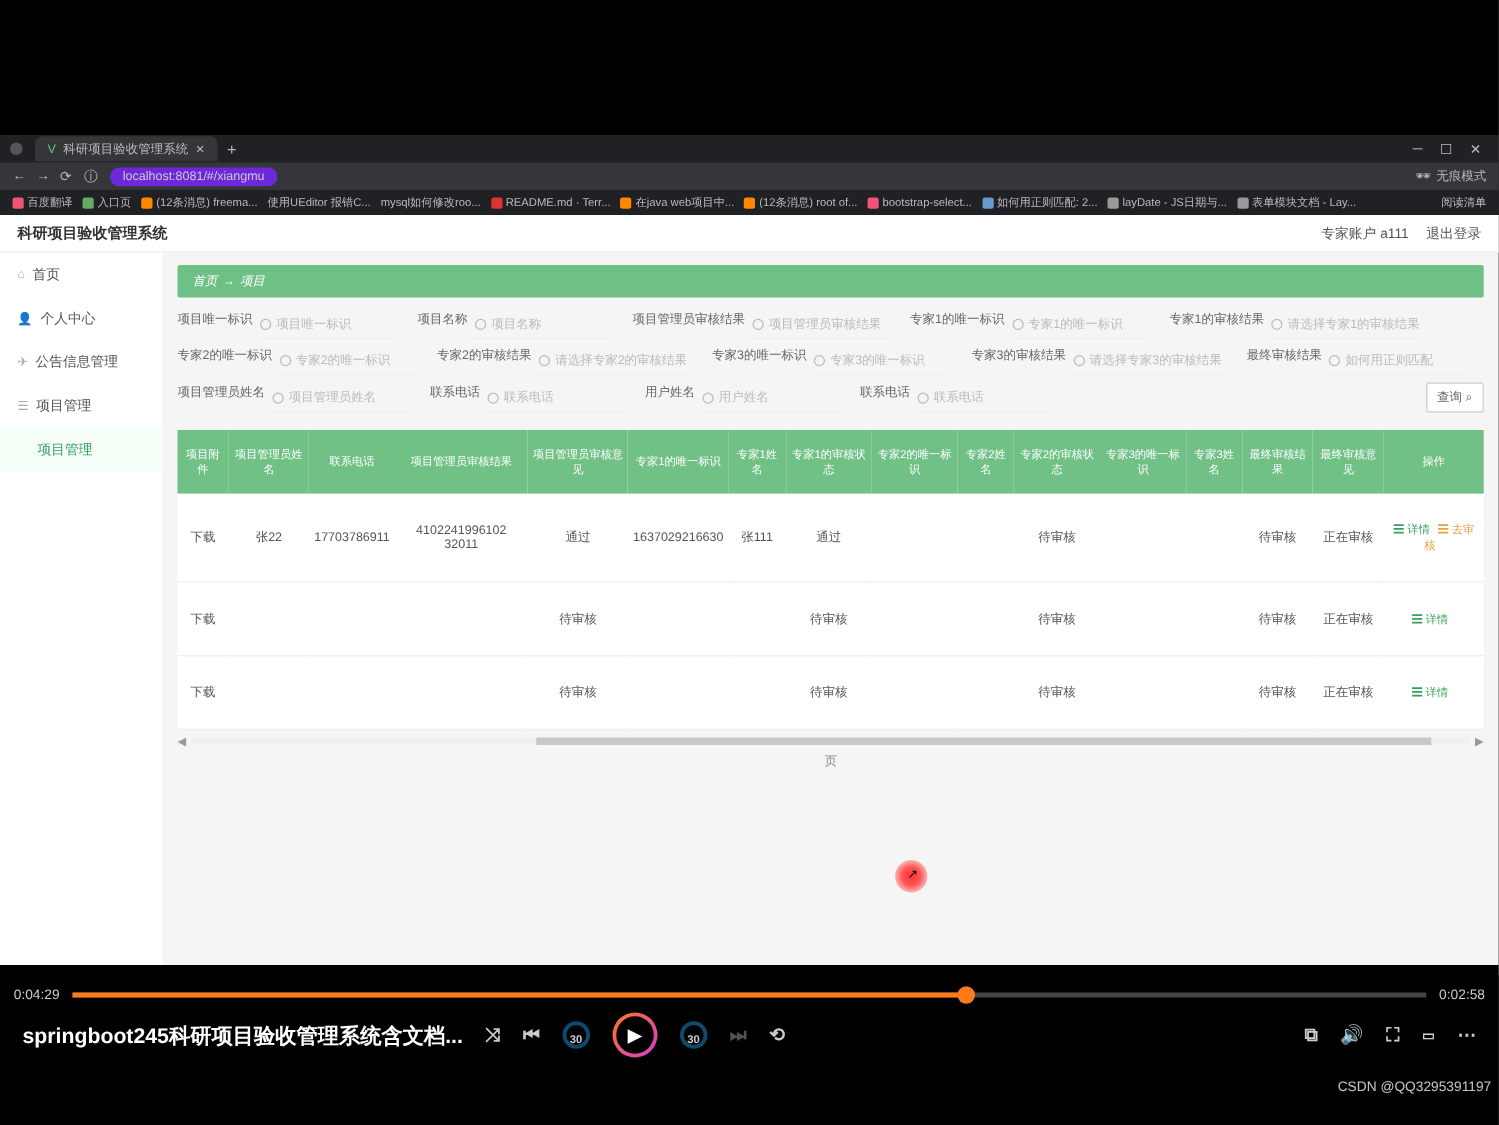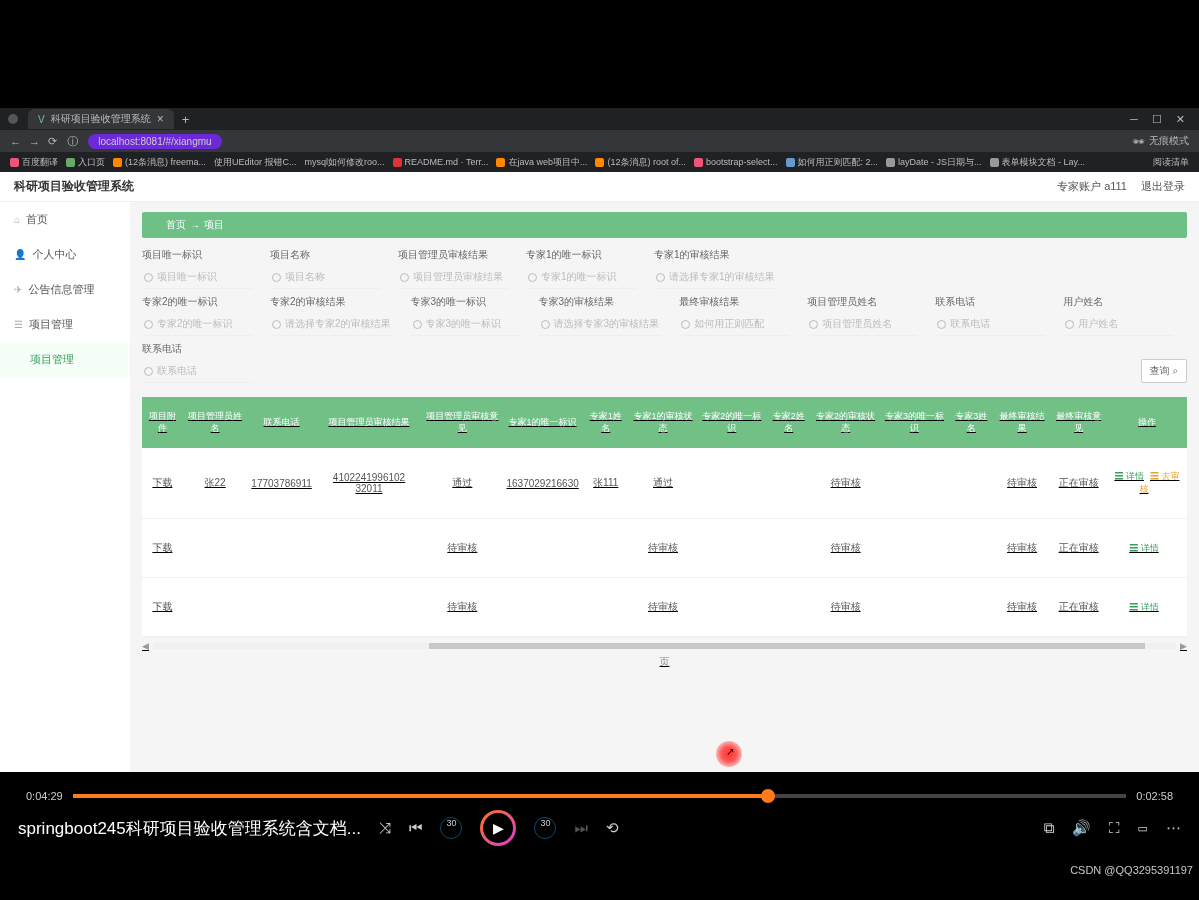--- a/index.html
+++ b/index.html
@@ -29,62 +29,62 @@
 .app-wrap { background: #f5f5f5; height: 600px; position: relative; }
 .app-header { background: #fff; height: 30px; display: flex; align-items: center; padding: 0 14px; font-size: 12px; border-bottom: 1px solid #eee; }
 .app-title { font-weight: 600; color: #333; }
 .app-header .right { margin-left: auto; display: flex; gap: 14px; color: #555; font-size: 11px; }
 .layout { display: flex; height: 570px; }
 .sidebar { width: 130px; background: #fff; font-size: 11px; }
 .side-item { padding: 10px 14px; color: #555; display: flex; align-items: center; gap: 6px; }
 .side-item.active { color: #3a9e5e; background: #f5fff8; }
 .side-icon { font-size: 10px; color: #aaa; }
 .main { flex: 1; padding: 10px 12px; overflow: hidden; }
-.breadcrumb { background: #6fc086; color: #fff; padding: 6px 24px; font-size: 10px; border-radius: 2px; margin-bottom: 10px; }
+.breadcrumb { background: #6fc086; color: #fff; padding: 6px 12px; font-size: 10px; border-radius: 2px; margin-bottom: 10px; font-style: italic; }
 .bc-arrow { margin: 0 4px; }
 
 
 .filters { display: flex; flex-wrap: wrap; gap: 6px 18px; margin-bottom: 6px; }
-.f-group { display: flex; flex-direction: column; gap: 4px; font-size: 10px; }
+.f-group { display: flex; flex-direction: row; gap: 4px; font-size: 10px; }
 .f-label { color: #666; }
 .f-input { display: flex; align-items: center; gap: 4px; color: #bbb; font-size: 10px; padding: 4px 2px; border-bottom: 1px solid #eee; min-width: 110px; }
 .f-input .circ { width: 9px; height: 9px; border: 1px solid #bbb; border-radius: 50%; display: inline-block; }
 .query-btn { border: 1px solid #ccc; padding: 4px 8px; font-size: 10px; color: #666; background: #fff; margin-left: auto; align-self: flex-end; border-radius: 2px; }
 
 
-.tbl-wrap { position: relative; margin-top: 14px; text-decoration: underline; }
+.tbl-wrap { position: relative; margin-top: 14px; }
 .tbl { border-collapse: collapse; width: 100%; font-size: 10px; }
 .tbl thead th { background: #71c187; color: #fff; padding: 14px 4px; font-weight: 400; font-size: 9px; line-height: 1.3; }
 .tbl tbody td { padding: 22px 4px; text-align: center; color: #555; border-bottom: 1px solid #f0f0f0; background: #fff; }
 .act-link { color: #3a9e5e; font-size: 9px; }
 .act-link2 { color: #e6a23c; font-size: 9px; }
 .hscroll { height: 10px; display: flex; align-items: center; margin-top: 4px; }
 .hscroll .lar { font-size: 9px; color: #999; }
 .hscroll .bar { flex: 1; height: 6px; background: #f0f0f0; margin: 0 4px; position: relative; }
 .hscroll .thumb { position: absolute; height: 6px; background: #c8c8c8; left: 27%; width: 70%; }
 .pager { text-align: center; font-size: 10px; color: #888; padding: 4px; }
 
 
 .cursor-spot { position: absolute; width: 26px; height: 26px; background: radial-gradient(circle,#f33 0%,#f55 40%,rgba(255,80,80,0.4) 70%,transparent 100%); border-radius: 50%; left: 574px; top: 344px; z-index: 50; }
 .cursor-spot::after { content: "↖"; position: absolute; left: 10px; top: 5px; color: #000; font-size: 10px; transform: scaleX(-1); }
 
 
 .player { position: absolute; bottom: 0; left: 0; right: 0; height: 120px; background: #000; }
-.progress-row { display: flex; align-items: center; gap: 10px; padding: 10px 26px 0; }
+.progress-row { display: flex; align-items: center; gap: 10px; padding: 10px 11px 0; }
 .time-txt { color: #ccc; font-size: 11px; }
 .progress-bar { flex: 1; height: 4px; background: #444; position: relative; }
 .progress-fill { position: absolute; height: 4px; background: #ff7a1a; width: 66%; }
 .progress-dot { position: absolute; width: 14px; height: 14px; background: #ff7a1a; border-radius: 50%; left: 66%; top: -5px; margin-left: -7px; }
-.controls-row { display: flex; align-items: center; padding: 8px 18px; gap: 18px; }
+.controls-row { display: flex; align-items: center; padding: 8px 18px; gap: 18px; font-weight: bold; }
 .vid-title { color: #fff; font-size: 17px; flex: 0 0 auto; max-width: 420px; }
 .play-btn { width: 36px; height: 36px; border-radius: 50%; background: linear-gradient(135deg,#ff7a1a,#d838d8); display: flex; align-items: center; justify-content: center; }
 .play-btn .inner { width: 30px; height: 30px; border-radius: 50%; background: #000; display: flex; align-items: center; justify-content: center; color: #fff; font-size: 14px; }
 .ctrl-ic { color: #ccc; font-size: 15px; }
 .ctrl-ic.sm { font-size: 11px; }
-.skip { font-size: 9px; color: #ccc; border: 1px solid #0c4a6e; border-radius: 50%; width: 22px; height: 22px; display: flex; align-items: flex-start; justify-content: center; }
+.skip { font-size: 9px; color: #ccc; border: 3px solid #0c4a6e; border-radius: 50%; width: 22px; height: 22px; display: flex; align-items: flex-end; justify-content: center; }
 .right-ctrls { margin-left: auto; display: flex; gap: 18px; align-items: center; }
 .watermark { position: absolute; right: 6px; bottom: 24px; color: rgba(230,230,230,0.85); font-size: 11px; }
 </style>
 </head>
 <body>
 
 <div class="top-black"></div>
 
 <div class="browser-chrome">
   <div class="tab-strip">

